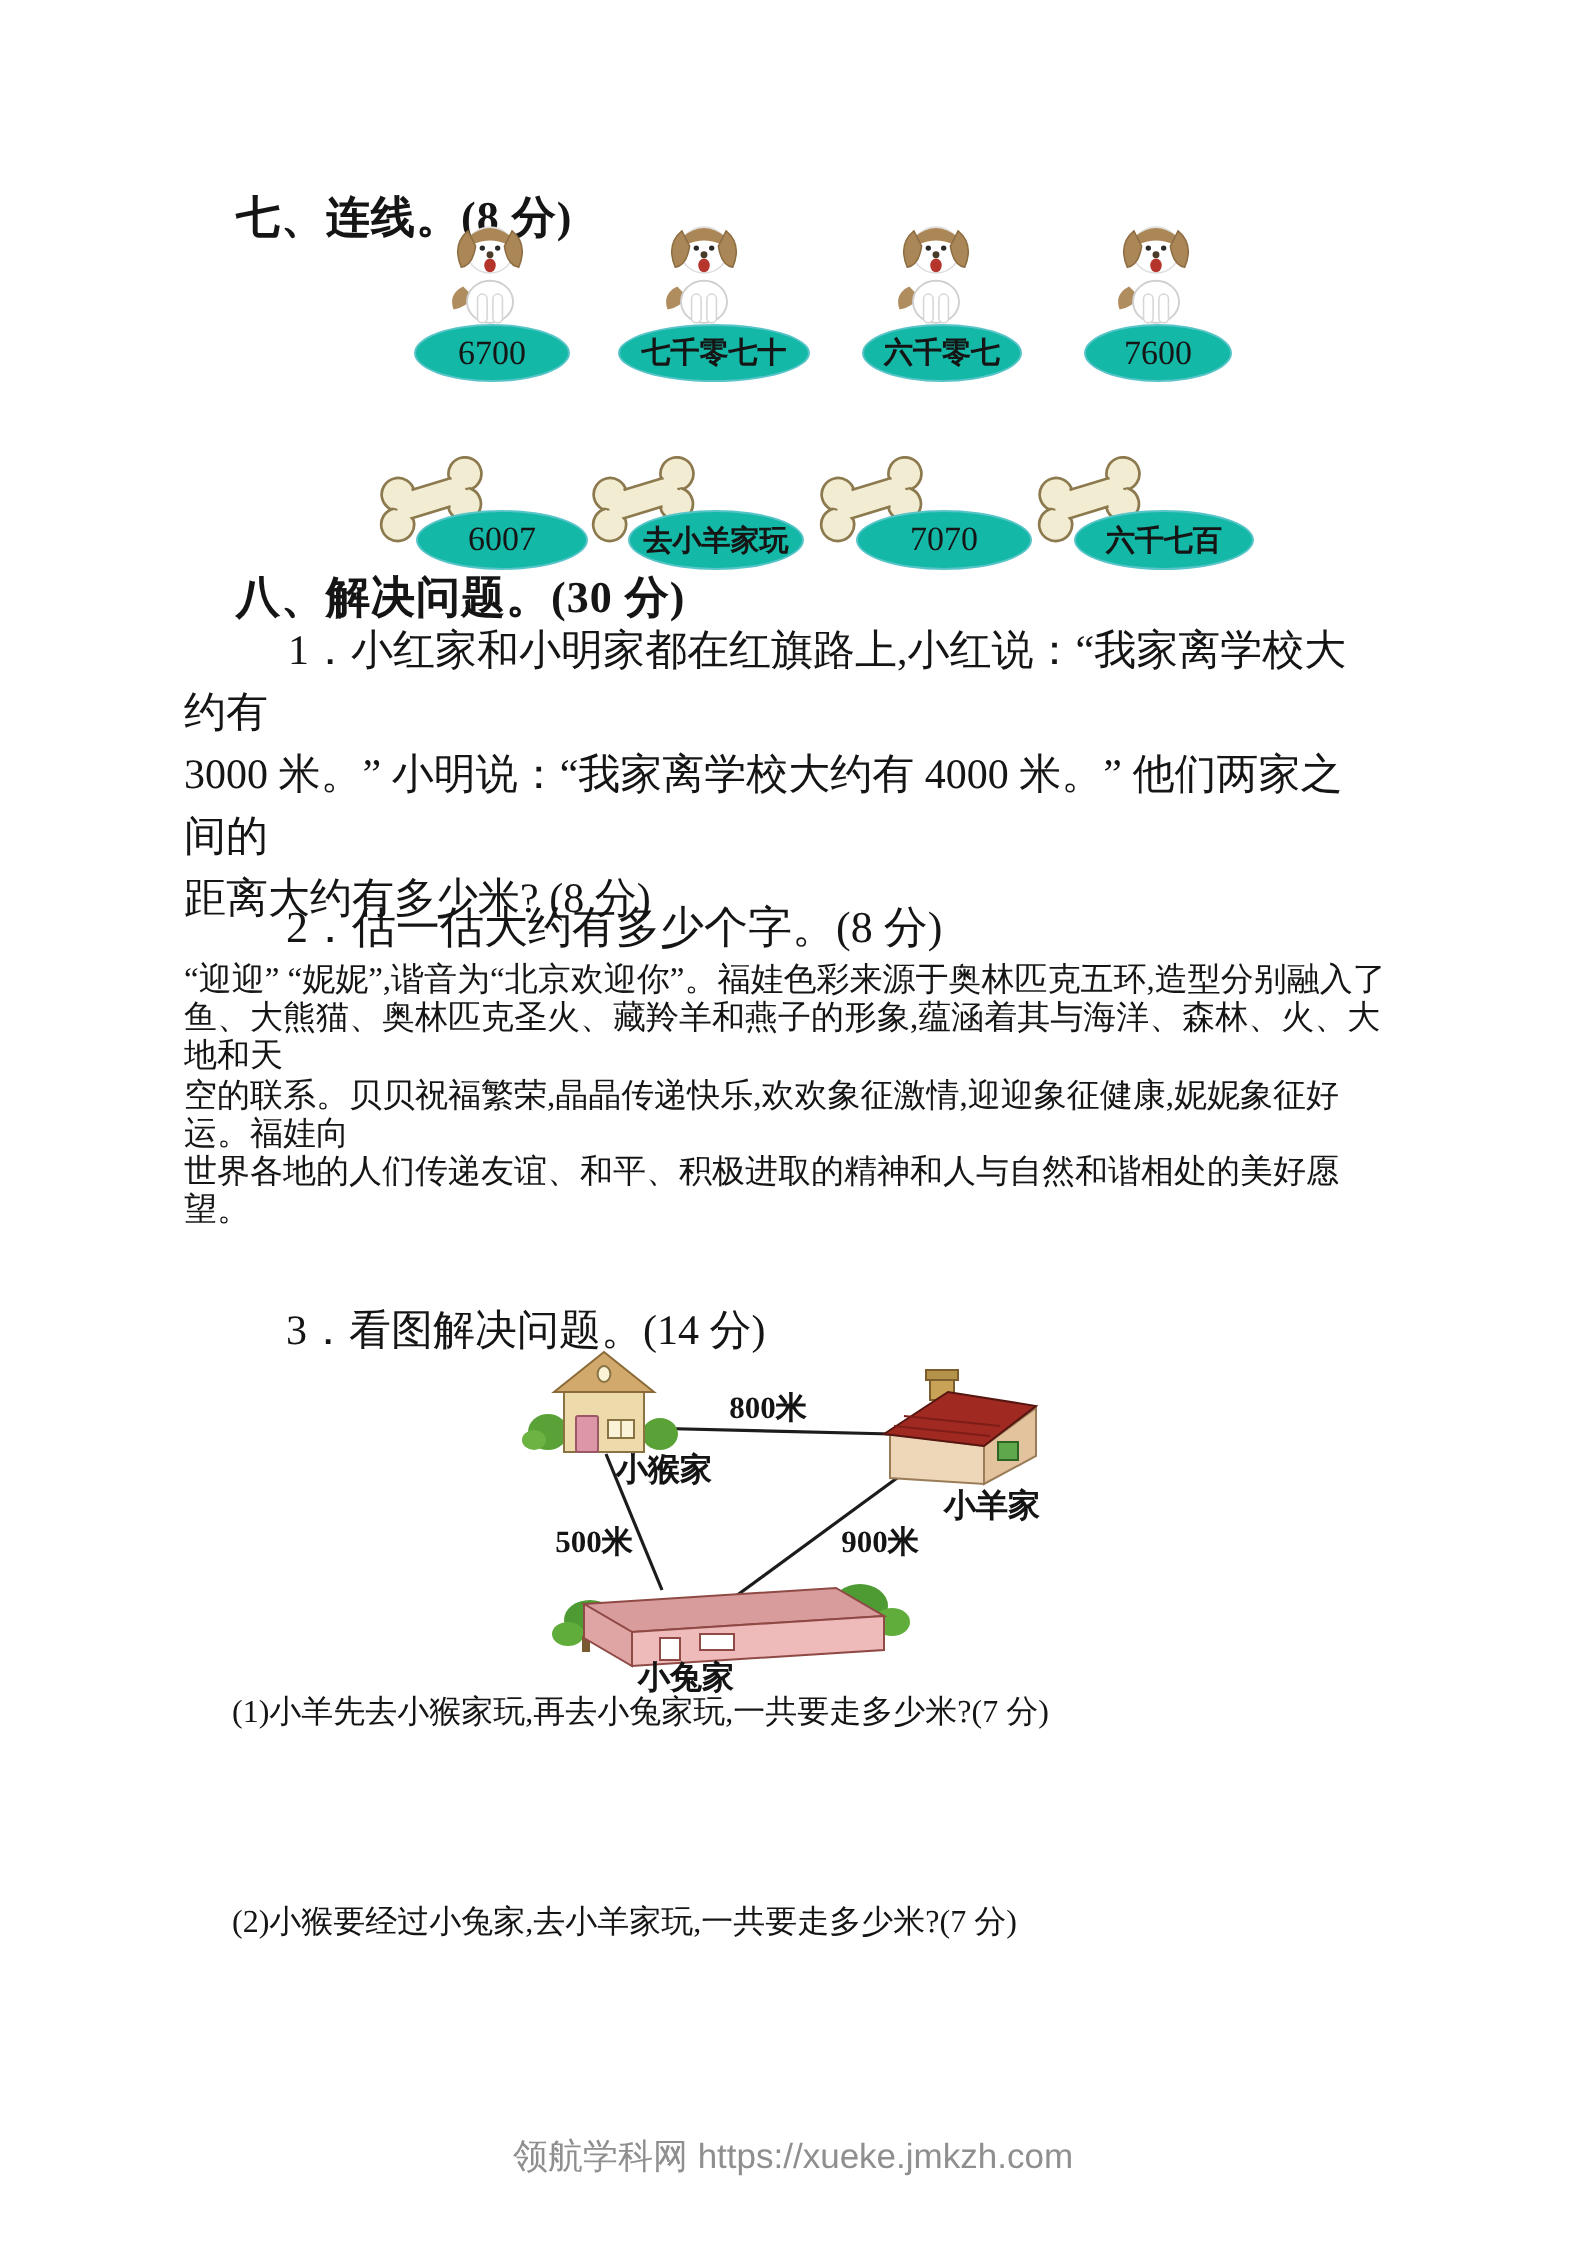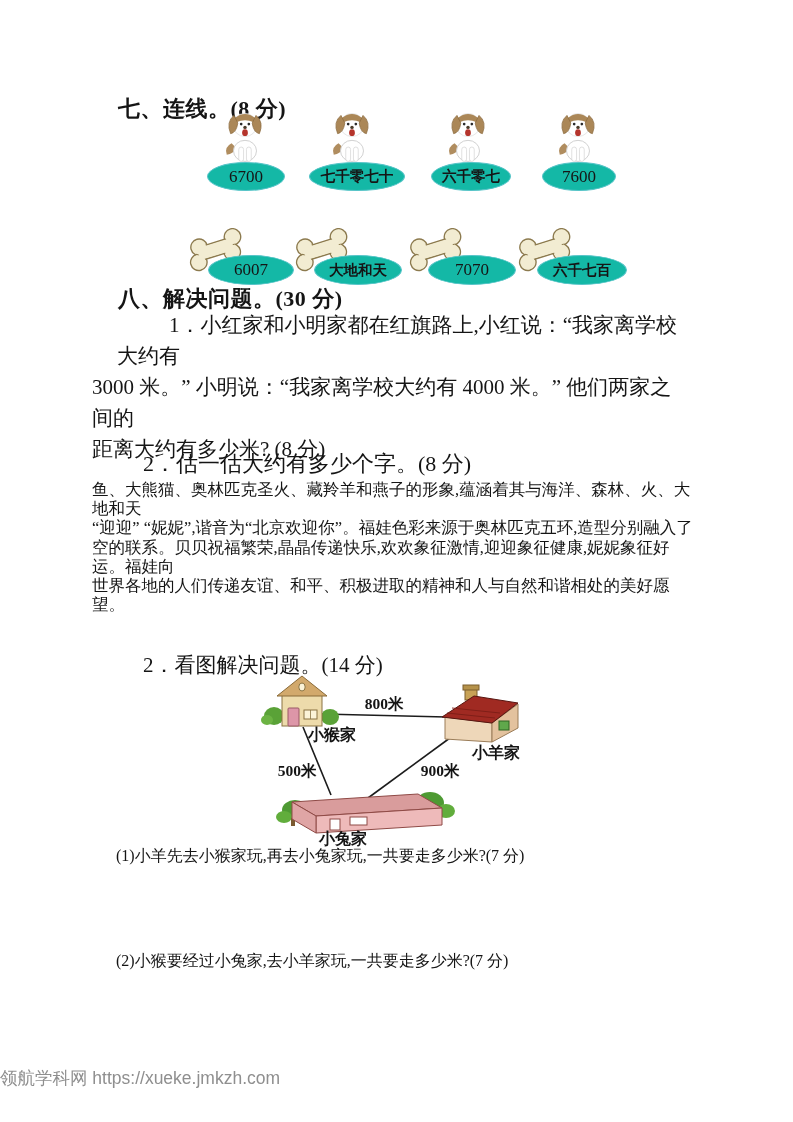--- a/index.html
+++ b/index.html
@@ -8,30 +8,30 @@
   .sec-title{position:absolute;font-size:22px;letter-spacing:.5px;font-weight:bold;}
   .s7{left:118px;top:94px;}
   .s8{left:118px;top:284px;}
   .dog{position:absolute;top:110px;width:46px;height:53px;}
   .bone{position:absolute;width:64px;height:46px;}
   .oval{position:absolute;height:27px;border:1.6px solid #57c4c8;border-radius:50%;
         background:#14b8a6;display:flex;align-items:center;justify-content:center;}
   .oval.num{font-size:17px;}
   .oval.cn{font-size:14.5px;font-weight:700;}
   .q1{position:absolute;left:92px;top:310px;width:592px;font-size:21px;line-height:31px;}
-  .indent1{text-indent:52px;margin-left:25px;}
+  .indent1{text-indent:52px;}
   .q2-title{position:absolute;left:143px;top:449px;font-size:22px;text-align:center;}
   .q2-passage{position:absolute;left:92px;top:480px;width:610px;font-size:16.5px;line-height:19.2px;}
   .p1{text-indent:40px;}
   .q3-title{position:absolute;left:143px;top:651px;font-size:21px;}
   .diagram{position:absolute;left:180px;top:670px;width:400px;height:182px;}
   .subq{position:absolute;left:116px;font-size:16px;text-align:center;}
   .sub1{top:846px;}
   .sub2{top:951px;}
-  .footer{position:absolute;left:0;top:1066px;width:100%;text-align:left;
+  .footer{position:absolute;left:0;top:1066px;width:100%;text-align:center;
           font-family:"Liberation Sans","DejaVu Sans",sans-serif;font-size:17.5px;color:#8f8f8f;}
   .defs{position:absolute;width:0;height:0;overflow:hidden;}
   svg text{font-family:"Liberation Serif","DejaVu Serif",serif;}
 </style>
 </head>
 <body>
 
 <svg class="defs" aria-hidden="true">
   <symbol id="sym-dog" viewBox="0 0 48 54">
     <path d="M10 34 Q2 38 5 46 Q12 45 15 39 Z" fill="#b08d5f"></path>
@@ -96,41 +96,41 @@
       <use href="#sym-bone"></use>
     </svg>
   <svg class="bone" style="left:404px;top:228px">
       <use href="#sym-bone"></use>
     </svg>
   <svg class="bone" style="left:513px;top:228px">
       <use href="#sym-bone"></use>
     </svg>
 
   <div class="oval num" style="left:208px;top:255px;width:84px;height:28px">6007</div>
-  <div class="oval cn" style="left:314px;top:255px;width:86px;height:28px">大地和天</div>
+  <div class="oval cn" style="left:314px;top:255px;width:86px;height:28px">去小羊家玩</div>
   <div class="oval num" style="left:428px;top:255px;width:86px;height:28px">7070</div>
   <div class="oval cn" style="left:537px;top:255px;width:88px;height:28px">六千七百</div>
 
   <div class="sec-title s8">八、解决问题。(30 分)</div>
 
   <div class="q1">
     <div class="indent1">1．小红家和小明家都在红旗路上,小红说：“我家离学校大约有</div>
     <div>3000 米。” 小明说：“我家离学校大约有 4000 米。” 他们两家之间的</div>
     <div>距离大约有多少米? (8 分)</div>
   </div>
 
   <div class="q2-title">2．估一估大约有多少个字。(8 分)</div>
   <div class="q2-passage">
+    <div>“迎迎” “妮妮”,谐音为“北京欢迎你”。福娃色彩来源于奥林匹克五环,造型分别融入了</div>
     <div>鱼、大熊猫、奥林匹克圣火、藏羚羊和燕子的形象,蕴涵着其与海洋、森林、火、大地和天</div>
-    <div>“迎迎” “妮妮”,谐音为“北京欢迎你”。福娃色彩来源于奥林匹克五环,造型分别融入了</div>
     <div>空的联系。贝贝祝福繁荣,晶晶传递快乐,欢欢象征激情,迎迎象征健康,妮妮象征好运。福娃向</div>
     <div>世界各地的人们传递友谊、和平、积极进取的精神和人与自然和谐相处的美好愿望。</div>
   </div>
 
-  <div class="q3-title">2．看图解决问题。(14 分)</div>
+  <div class="q3-title">3．看图解决问题。(14 分)</div>
 
   <svg class="diagram" viewBox="0 0 400 182">
 
     <g stroke="#1c1c1c" stroke-width="1.6">
       <line x1="142" y1="44" x2="266" y2="47"></line>
       <line x1="123" y1="57" x2="151" y2="125"></line>
       <line x1="274" y1="65" x2="188" y2="128"></line>
     </g>
 
     <g>

